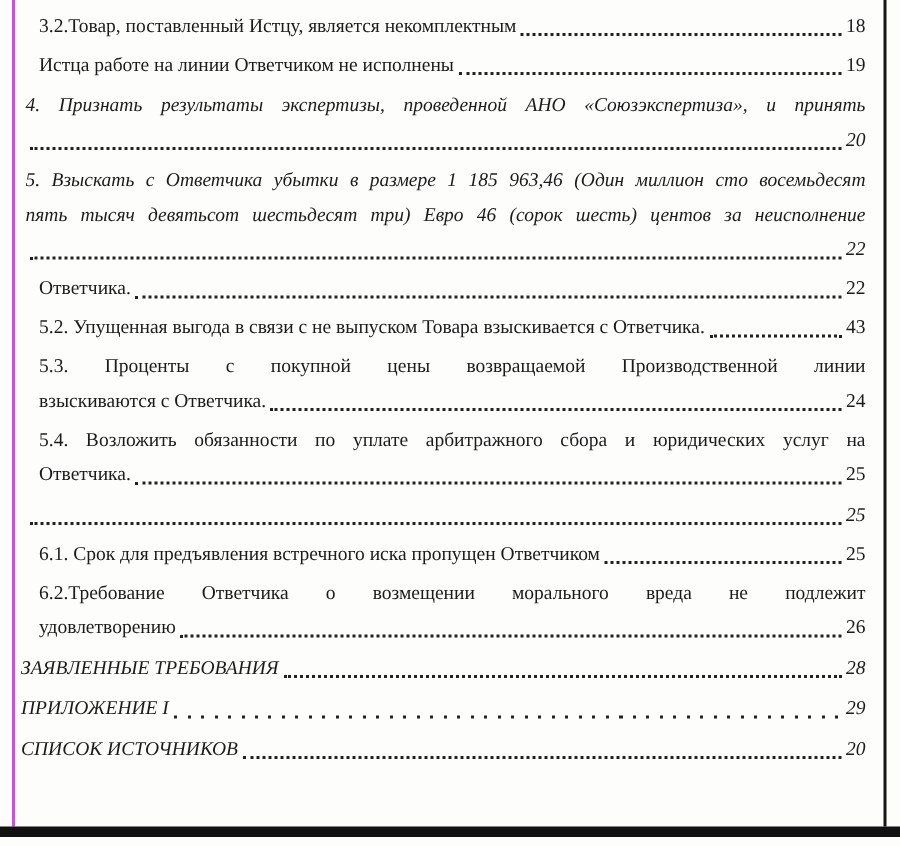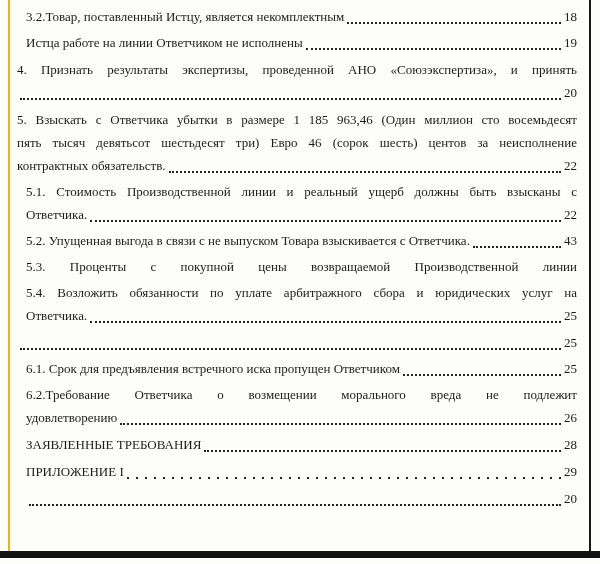--- a/index.html
+++ b/index.html
@@ -10,39 +10,39 @@
     font-family: "Liberation Serif", "DejaVu Serif", serif;
   }
   .page {
     position: relative;
     width: 600px; height: 564px;
     background: #fdfdfc;
   }
   .frame {
     position: absolute;
     top: 0; bottom: 13px; left: 8px; right: 9px;
-    border-left: 2px solid #eab308;
+    border-left: 2px solid #d946ef;
     border-right: 2px solid #161616;
     padding: 5px 12px 0 4px;
     box-sizing: border-box;
     overflow: hidden;
   }
   .bottom-bar {
     position: absolute;
     left: 0; right: 0; bottom: 6px;
     height: 7px;
     background: #111;
   }
   .toc {
     color: #1b1b1b;
     font-size: 13px;
     line-height: 23px;
   }
-  .entry { margin-top: 3px; margin-left: 12px; }
-  .entry.lvl0, .entry.lvl1 { margin-top: 4px; }
+  .entry { margin-top: 3px; }
+  .entry.lvl0, .entry.lvl1 { margin-top: 4px; font-style: italic; }
   .entry:first-child { margin-top: 0; }
   .entry.lvl1 { margin-left: 3px; }
   .entry.lvl2 { margin-left: 12px; }
   .line.just {
     text-align: justify;
     text-align-last: justify;
     text-justify: inter-word;
   }
   .line.last {
     display: flex;
@@ -89,42 +89,45 @@
           <div class="line just">4. Признать результаты экспертизы, проведенной АНО «Союзэкспертиза», и принять</div>
           <div class="line last">
             <span class="leader"></span>
             <span class="pg">20</span>
           </div>
         </div>
         <div class="entry lvl1">
           <div class="line just">5. Взыскать с Ответчика убытки в размере 1 185 963,46 (Один миллион сто восемьдесят</div>
           <div class="line just">пять тысяч девятьсот шестьдесят три) Евро 46 (сорок шесть) центов за неисполнение</div>
           <div class="line last">
-            <span class="txt">контрактных обязательств.</span>
             <span class="leader"></span>
             <span class="pg">22</span>
           </div>
         </div>
         <div class="entry lvl2">
-          <div class="line just">5.1. Стоимость Производственной линии и реальный ущерб должны быть взысканы с</div>
           <div class="line last">
             <span class="txt">Ответчика.</span>
             <span class="leader"></span>
             <span class="pg">22</span>
           </div>
         </div>
         <div class="entry lvl2">
           <div class="line last">
             <span class="txt">5.2. Упущенная выгода в связи с не выпуском Товара взыскивается с Ответчика.</span>
             <span class="leader"></span>
             <span class="pg">43</span>
           </div>
         </div>
         <div class="entry lvl2">
           <div class="line just">5.3. Проценты с покупной цены возвращаемой Производственной линии</div>
+          <div class="line last">
+            <span class="txt">взыскиваются с Ответчика.</span>
+            <span class="leader"></span>
+            <span class="pg">24</span>
+          </div>
         </div>
         <div class="entry lvl2">
           <div class="line just">5.4. Возложить обязанности по уплате арбитражного сбора и юридических услуг на</div>
           <div class="line last">
             <span class="txt">Ответчика.</span>
             <span class="leader"></span>
             <span class="pg">25</span>
           </div>
         </div>
         <div class="entry lvl1">
@@ -157,20 +160,21 @@
         </div>
         <div class="entry lvl0">
           <div class="line last">
             <span class="txt">ПРИЛОЖЕНИЕ I</span>
             <span class="leader sparse"></span>
             <span class="pg">29</span>
           </div>
         </div>
         <div class="entry lvl0">
           <div class="line last">
+            <span class="txt">СПИСОК ИСТОЧНИКОВ</span>
             <span class="leader"></span>
             <span class="pg">20</span>
           </div>
         </div>
       </div>
   </div>
   <div class="bottom-bar"></div>
 </div>
 
 </body></html>

